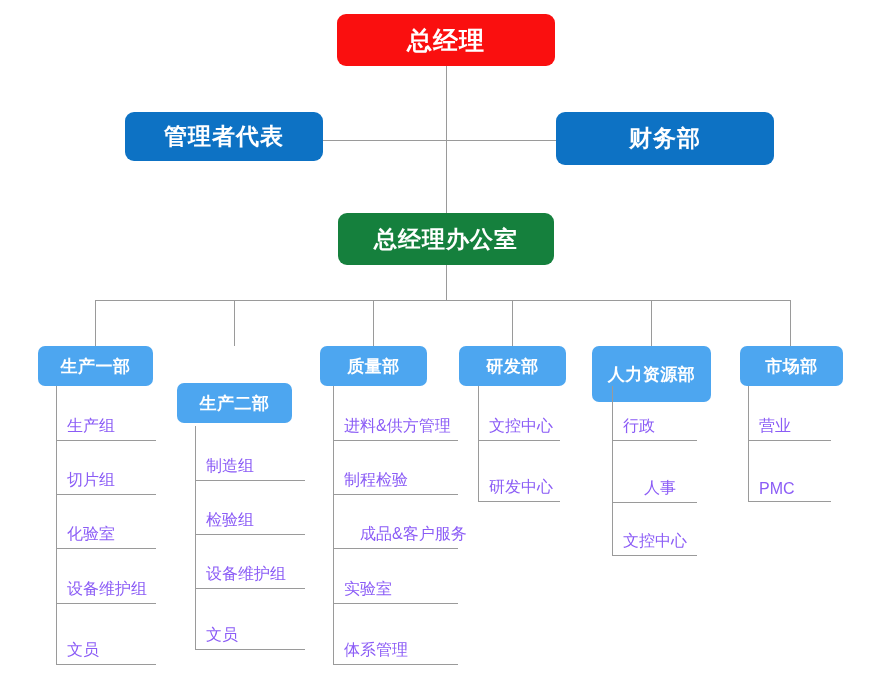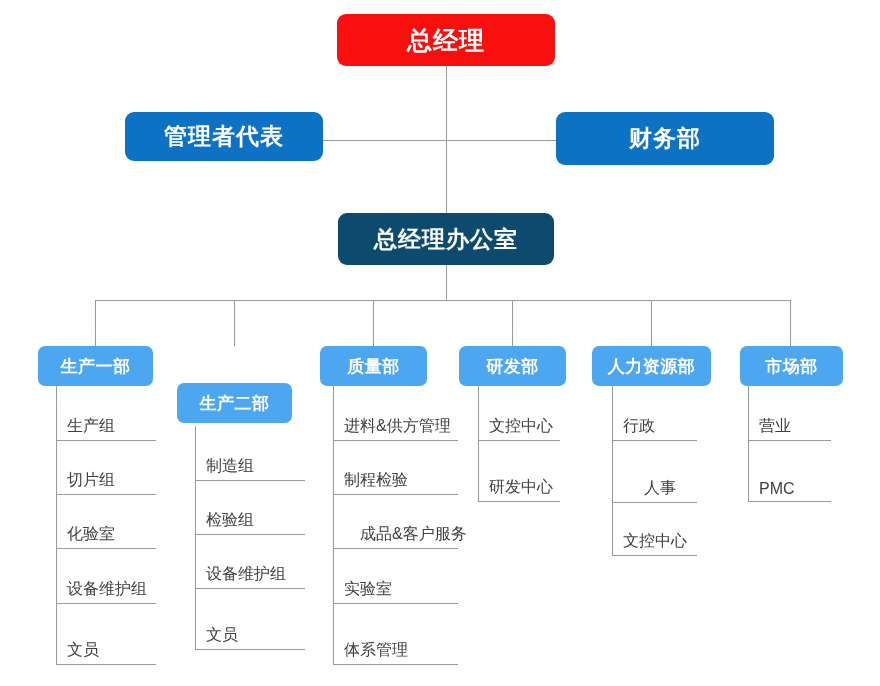--- a/index.html
+++ b/index.html
@@ -48,21 +48,21 @@
     font-size: 25px;
     font-weight: bold;
   }
   .node-blue {
     background: #0d72c4;
     border-radius: 9px;
     font-size: 23px;
     font-weight: bold;
   }
   .node-salmon {
-    background: #0c4a6e;
+    background: #15803d;
     border-radius: 9px;
     font-size: 23px;
     font-weight: bold;
     align-items: center;
   }
   .node-dept {
     background: #4da6f0;
     border-radius: 7px;
     font-size: 17px;
     font-weight: bold;
@@ -85,21 +85,21 @@
     box-sizing: border-box;
     border-bottom: 1px solid #9a9a9a;
     display: flex;
     align-items: flex-end;
   }
   .subitem span {
     display: block;
     padding-left: 11px;
     padding-bottom: 3px;
     font-size: 16px;
-    color: #404040;
+    color: #8b5cf6;
     white-space: nowrap;
     font-family: "Liberation Sans", "DejaVu Sans", sans-serif;
   }
 </style>
 </head>
 <body>
 
 <div id="chart-root">
 
   <div class="vline" style="left:446px; top:66px; height:147px;"></div>
@@ -136,21 +136,21 @@
   </div>
   <div class="node node-dept" style="left:177px; top:346px; width:115px; height:40px;margin-top:37px;">
     <span>生产二部</span>
   </div>
   <div class="node node-dept" style="left:320px; top:346px; width:107px; height:40px;">
     <span>质量部</span>
   </div>
   <div class="node node-dept" style="left:459px; top:346px; width:107px; height:40px;">
     <span>研发部</span>
   </div>
-  <div class="node node-dept" style="left:592px; top:346px; width:119px; height:40px;">
+  <div class="node node-dept" style="left:592px; top:346px; width:119px; height:56px;">
     <span>人力资源部</span>
   </div>
   <div class="node node-dept" style="left:740px; top:346px; width:103px; height:40px;">
     <span>市场部</span>
   </div>
 
   <div class="subcol" style="left:56px; top:386px; width:100px; height:280px;">
     <div class="stem" style="height:279px;"></div>
     <div class="subitem" style="left:0; top:0px;   width:100px; height:55px;">
         <span>生产组</span>

